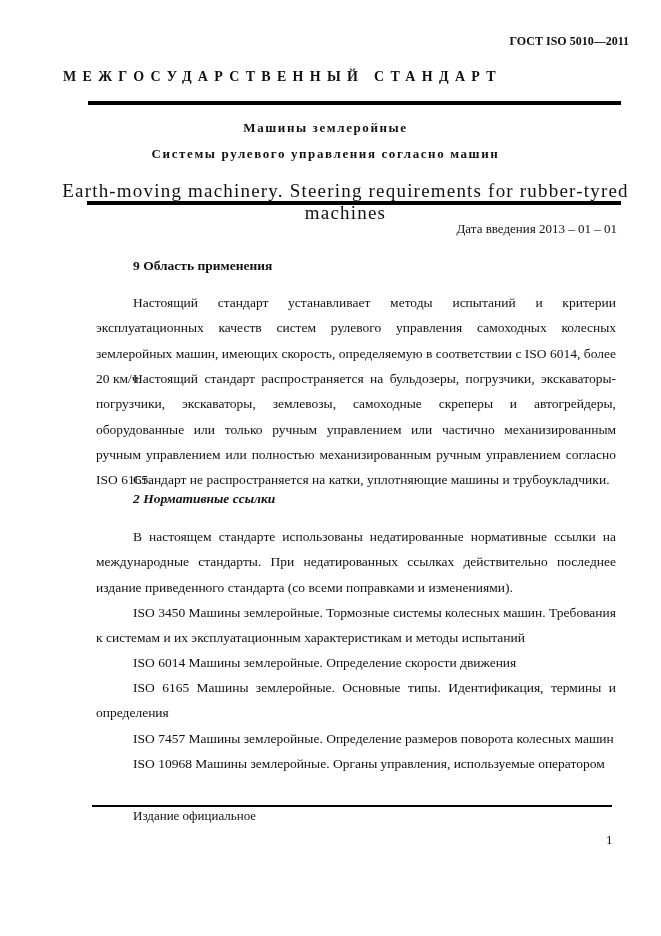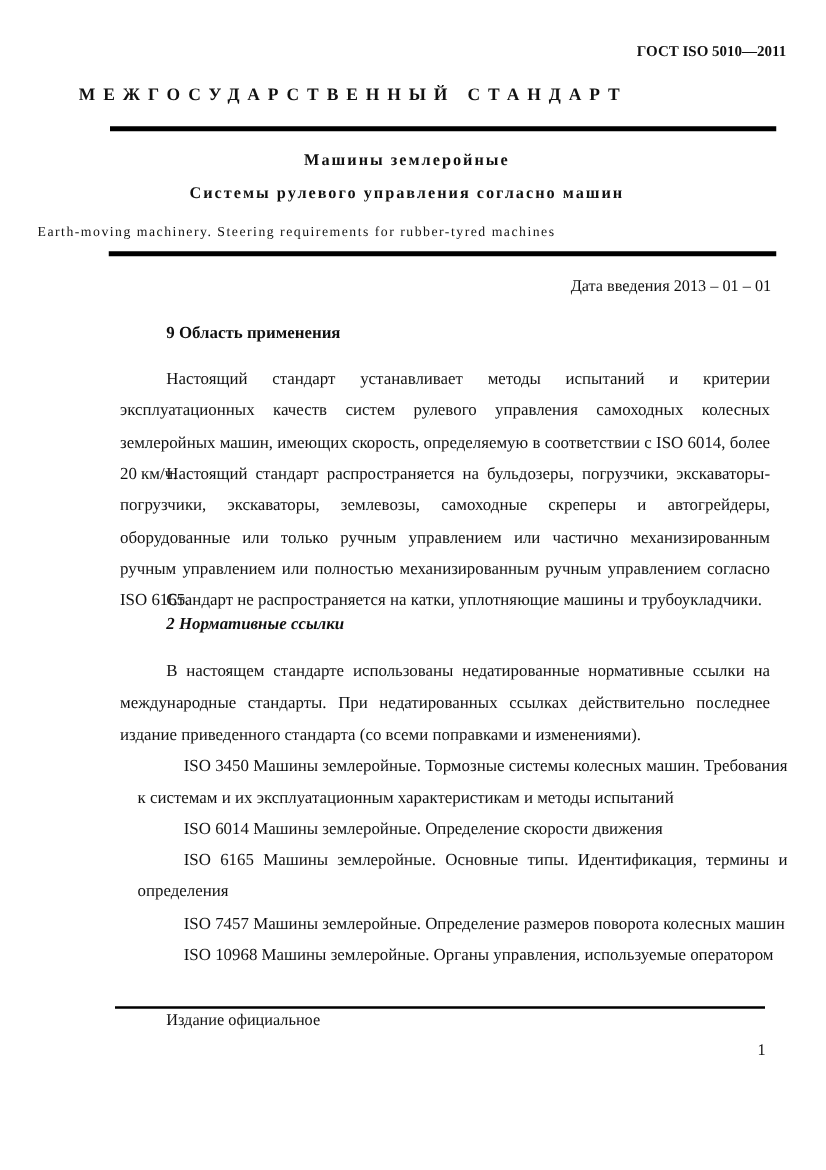--- a/index.html
+++ b/index.html
@@ -9,26 +9,26 @@
     }
     .abs { position: absolute; }
     .header-code { right: 32px; top: 34px; font-size: 12px; font-weight: bold; letter-spacing: 0px; }
     .std-type { left: 0; width: 557px; top: 69px; text-align: center; font-size: 14px; font-weight: bold; letter-spacing: 6.3px; padding-left: 8px; box-sizing: border-box; }
     .rule-thick { background: #000; }
     .rule-top { left: 88px; top: 101px; width: 533px; height: 4px; }
     .rule-mid { left: 87px; top: 201px; width: 534px; height: 4px; }
     .title-ru { left: 0; width: 621px; text-align: center; font-size: 13px; font-weight: bold; letter-spacing: 1.6px; padding-left: 30px; box-sizing: border-box; }
     .title-1 { top: 120px; }
     .title-2 { top: 146px; }
-    .title-en { left: 0; width: 661px; top: 180px; text-align: left; font-size: 11px; letter-spacing: 1.2px; padding-left: 30px; box-sizing: border-box; }
+    .title-en { left: 0; width: 661px; top: 180px; text-align: center; font-size: 19px; letter-spacing: 1.2px; padding-left: 30px; box-sizing: border-box; }
     .intro-date { right: 44px; top: 221px; font-size: 13px; font-weight: normal; }
     .section-h { left: 133px; font-size: 13.5px; font-weight: bold; }
     .para { left: 96px; width: 520px; font-size: 13.5px; line-height: 25.3px; text-align: justify; }
     .para .ind { display: inline-block; width: 37px; }
-    .ref { left: 96px; width: 520px; font-size: 13.5px; line-height: 25.3px; text-align: justify; margin-left: 14px; }
+    .ref { left: 96px; width: 520px; font-size: 13.5px; line-height: 25.3px; text-align: justify; }
     .footnote-rule { left: 92px; top: 805px; width: 520px; height: 2px; background: #000; }
     .footnote { left: 133px; top: 808px; font-size: 13px; }
     .page-num { left: 606px; top: 832px; font-size: 13px; }
   </style>
 </head>
 <body>
 
 <div class="abs header-code">ГОСТ ISO 5010—2011</div>
 <div class="abs std-type">МЕЖГОСУДАРСТВЕННЫЙ СТАНДАРТ</div>
 <div class="abs rule-thick rule-top"></div>

